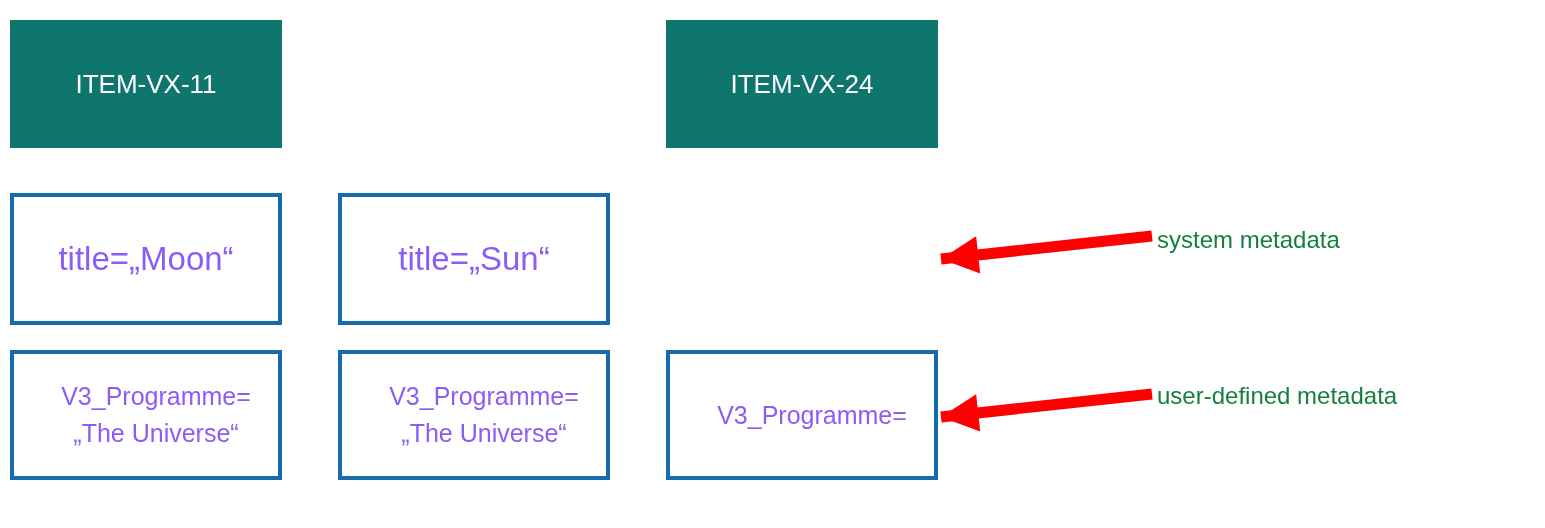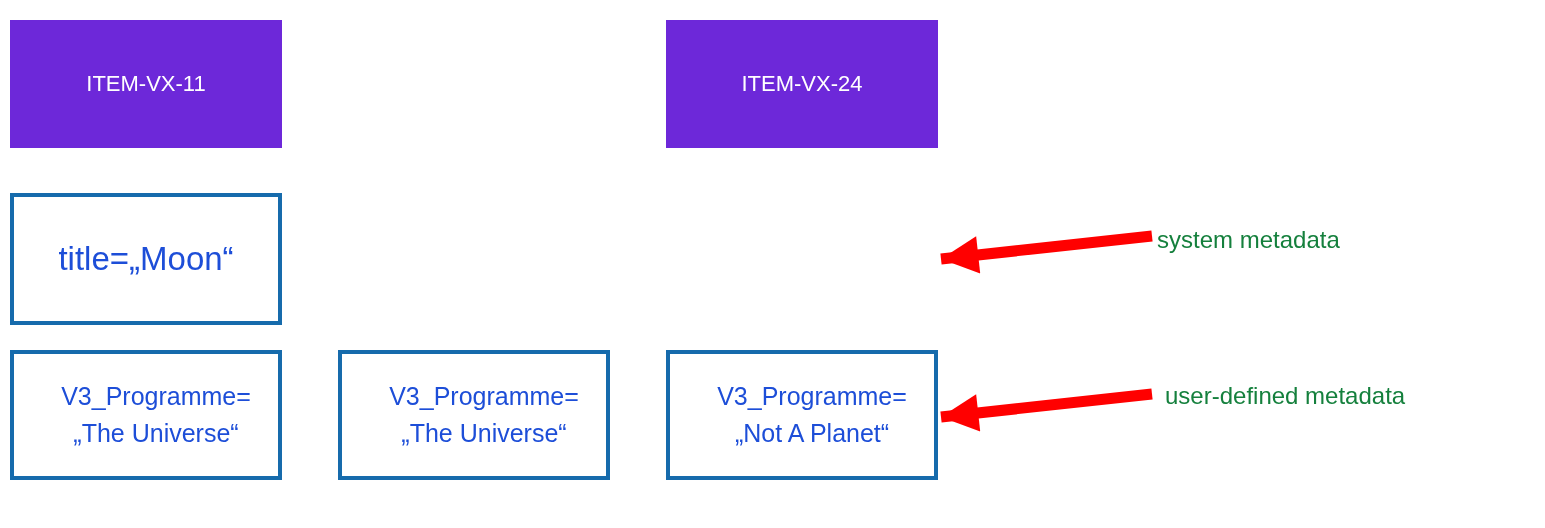--- a/index.html
+++ b/index.html
@@ -24,36 +24,36 @@
   .col-1 { left: 10px; }
   .col-2 { left: 338px; }
   .col-3 { left: 666px; }
 
   .header-box {
     position: absolute;
     top: 0;
     left: 0;
     width: 272px;
     height: 128px;
-    background: #6d28d9;
+    background: #0f766e;
     color: #ffffff;
-    font-size: 22px;
+    font-size: 26px;
     display: flex;
     align-items: center;
     justify-content: center;
     box-sizing: border-box;
   }
   .meta-box {
     position: absolute;
     left: 0;
     width: 272px;
     background: #ffffff;
     border: 4px solid #166BAC;
     box-sizing: border-box;
-    color: #1d4ed8;
+    color: #8b5cf6;
     display: flex;
     flex-direction: column;
     align-items: center;
     justify-content: center;
     text-align: center;
   }
   .system-box {
     top: 173px;
     height: 132px;
     font-size: 33px;
@@ -67,21 +67,21 @@
   }
   .annotation-label {
     position: absolute;
     left: 1157px;
     color: #15803d;
     font-size: 24px;
     line-height: 42px;
     white-space: nowrap;
   }
   .label-system { top: 219px; }
-  .label-user   { top: 375px; margin-left: 8px; }
+  .label-user   { top: 375px; }
 
   .arrow-layer {
     position: absolute;
     top: 0;
     left: 0;
     pointer-events: none;
   }
 </style>
 </head>
 <body>
@@ -95,33 +95,35 @@
     <div class="meta-box system-box">
       <span>title=„Moon“</span>
     </div>
     <div class="meta-box user-box">
       <div>V3_Programme=</div>
       <div>„The Universe“</div>
     </div>
   </div>
 
   <div class="column col-2">
+    <div class="meta-box system-box">
+      <span>title=„Sun“</span>
+    </div>
     <div class="meta-box user-box">
       <div>V3_Programme=</div>
       <div>„The Universe“</div>
     </div>
   </div>
 
   <div class="column col-3">
     <div class="header-box">
       <span>ITEM-VX-24</span>
     </div>
     <div class="meta-box user-box">
       <div>V3_Programme=</div>
-      <div>„Not A Planet“</div>
     </div>
   </div>
 
   <svg class="arrow-layer" width="1545" height="528" viewBox="0 0 1545 528">
     <defs>
       <marker id="arrowhead" viewBox="0 0 10 10" refX="10" refY="5" markerWidth="4" markerHeight="3.4" orient="auto">
         <path d="M0,0 L10,5 L0,10 Z" fill="#FF0000"></path>
       </marker>
     </defs>
     <line x1="1152" y1="236" x2="941" y2="259" stroke="#FF0000" stroke-width="11" marker-end="url(#arrowhead)"></line>

